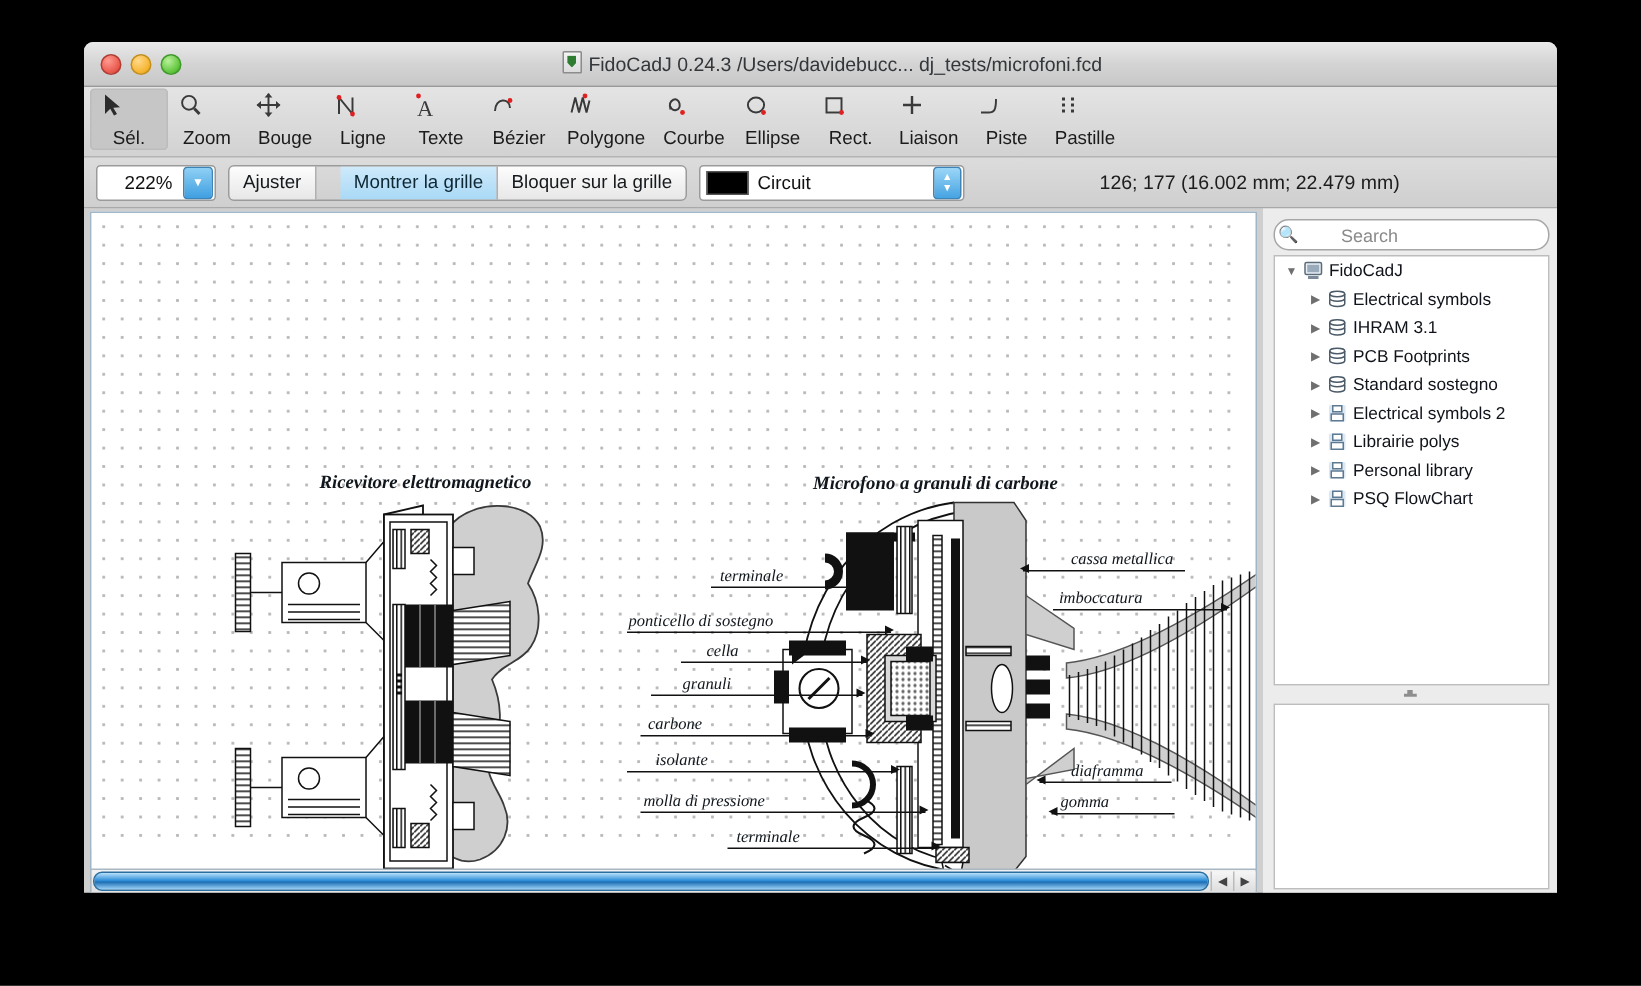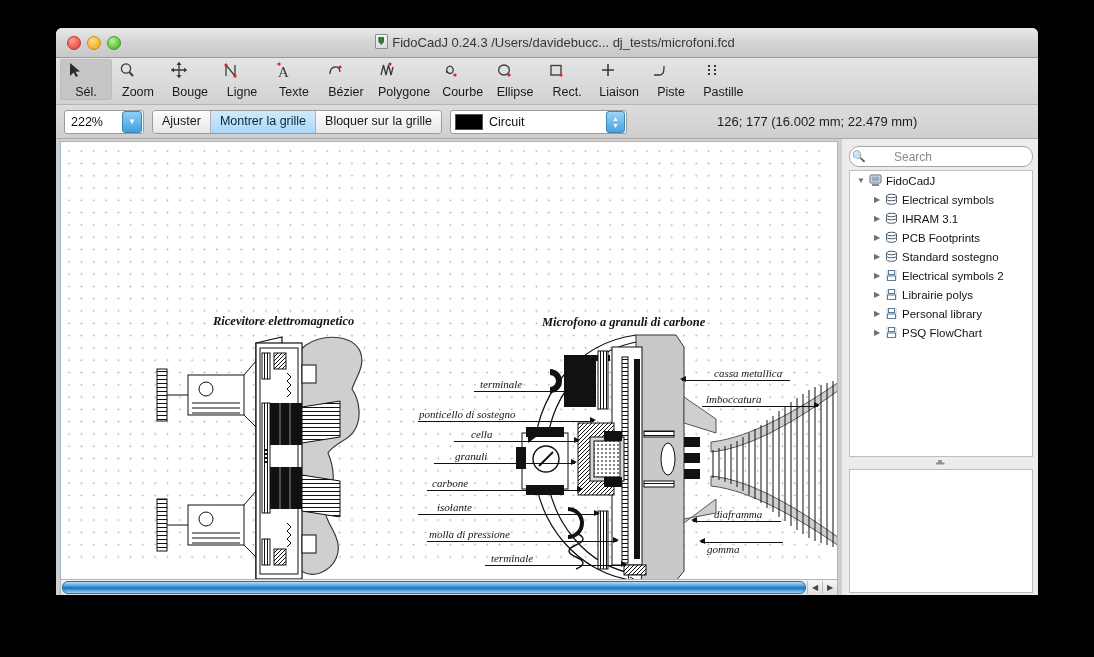--- a/index.html
+++ b/index.html
@@ -33,29 +33,29 @@
   .tool.sel{background:#c6c6c6;box-shadow:inset 0 0 0 1px #bcbcbc;}
   .tool .glyph{height:24px;line-height:24px;font-size:15px;color:#3a3a3a;position:relative;}
   .tool .lbl{font-size:12.5px;color:#1b1b1b;line-height:14px;white-space:nowrap;}
 
   
   #toolbar2{height:33px;display:flex;align-items:center;padding-left:8px;
     background:linear-gradient(to bottom,#dcdcdc,#cfcfcf);border-bottom:1px solid #a9a9a9;gap:8px;}
   .combo{display:flex;align-items:center;height:22px;background:#fff;border:1px solid #9b9b9b;
     border-radius:3px;font-size:12.5px;color:#111;overflow:hidden;}
   #zoomcombo{width:78px;}
-  #zoomcombo .val{flex:1;padding-left:6px;}
+  #zoomcombo .val{flex:1;padding-left:18px;}
   .combo-arrow{width:18px;height:20px;margin:0 1px 0 0;border-radius:3px;
     background:linear-gradient(to bottom,#8fd0f5,#3f9fe0);border:1px solid #3f84b5;
     display:flex;align-items:center;justify-content:center;color:#fff;font-size:8px;}
   .segbtns{display:flex;height:22px;border:1px solid #9b9b9b;border-radius:4px;overflow:hidden;}
   .segbtn{padding:0 9px;line-height:20px;font-size:12.5px;color:#15191c;
     background:linear-gradient(to bottom,#fdfdfd,#e7e7e7);border-right:1px solid #b0b0b0;}
   .segbtn:last-child{border-right:none;}
-  .segbtn.on{background:linear-gradient(to bottom,#cfeafb,#a9d9f6);color:#0d2733;}
+  .segbtn.on{background:linear-gradient(to bottom,#cfeafb,#a9d9f6);color:#0d2733;margin-left:16px;}
   #layercombo{width:175px;height:22px;}
   #layercombo .swatch{width:26px;height:14px;background:#000;margin:0 6px 0 4px;border:1px solid #555;}
   #layercombo .val{flex:1;}
   .stepper{width:17px;height:20px;margin-right:1px;border-radius:3px;
     background:linear-gradient(to bottom,#9bd6f7,#46a3e2);border:1px solid #3f84b5;
     display:flex;flex-direction:column;align-items:center;justify-content:center;color:#fff;
     font-size:7px;line-height:7px;}
   #coords{margin-left:82px;font-size:13px;color:#1d1d1d;white-space:nowrap;}
 
   
@@ -458,21 +458,21 @@
           <div style="position: absolute; top: 419px; width: 0px; height: 0px; border-top: 3px solid transparent; border-bottom: 3px solid transparent; left: 560px; border-left: 6px solid rgb(17, 17, 17);"></div>
           <div class="dlabel" style="left: 653px; top: 225px;">cassa metallica</div>
           <div class="lline" style="left: 621px; top: 238px; width: 108px;"></div>
           <div style="position: absolute; top: 234px; width: 0px; height: 0px; border-top: 3px solid transparent; border-bottom: 3px solid transparent; left: 619px; border-right: 6px solid rgb(17, 17, 17);"></div>
           <div class="dlabel" style="left: 645px; top: 251px;">imboccatura</div>
           <div class="lline" style="left: 641px; top: 264px; width: 116px;"></div>
           <div style="position: absolute; top: 260px; width: 0px; height: 0px; border-top: 3px solid transparent; border-bottom: 3px solid transparent; left: 753px; border-left: 6px solid rgb(17, 17, 17);"></div>
           <div class="dlabel" style="left: 653px; top: 366px;">diaframma</div>
           <div class="lline" style="left: 632px; top: 379px; width: 88px;"></div>
           <div style="position: absolute; top: 375px; width: 0px; height: 0px; border-top: 3px solid transparent; border-bottom: 3px solid transparent; left: 630px; border-right: 6px solid rgb(17, 17, 17);"></div>
-          <div class="dlabel" style="left: 646px; top: 401px;">gomma</div>
+          <div class="dlabel" style="left: 646px; top: 387px;">gomma</div>
           <div class="lline" style="left: 640px; top: 400px; width: 82px;"></div>
           <div style="position: absolute; top: 396px; width: 0px; height: 0px; border-top: 3px solid transparent; border-bottom: 3px solid transparent; left: 638px; border-right: 6px solid rgb(17, 17, 17);"></div>
         </div>
       <div id="dtitles">
           <div class="dlabel bold" style="left: 152px; top: 172px;">Ricevitore elettromagnetico</div>
           <div class="dlabel bold" style="left: 481px; top: 173px;">Microfono a granuli di carbone</div>
         </div>
 
     </div>
 

